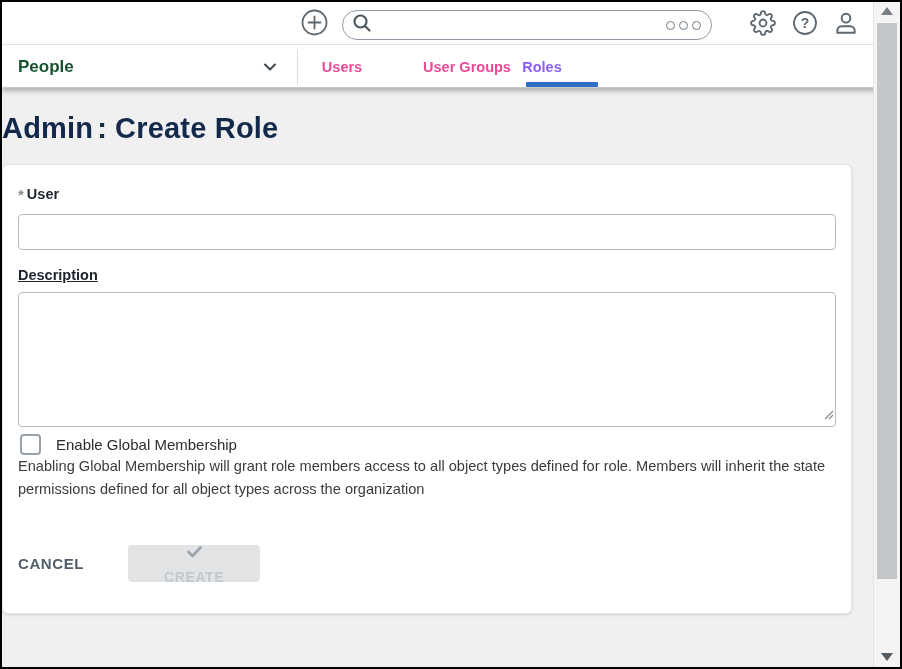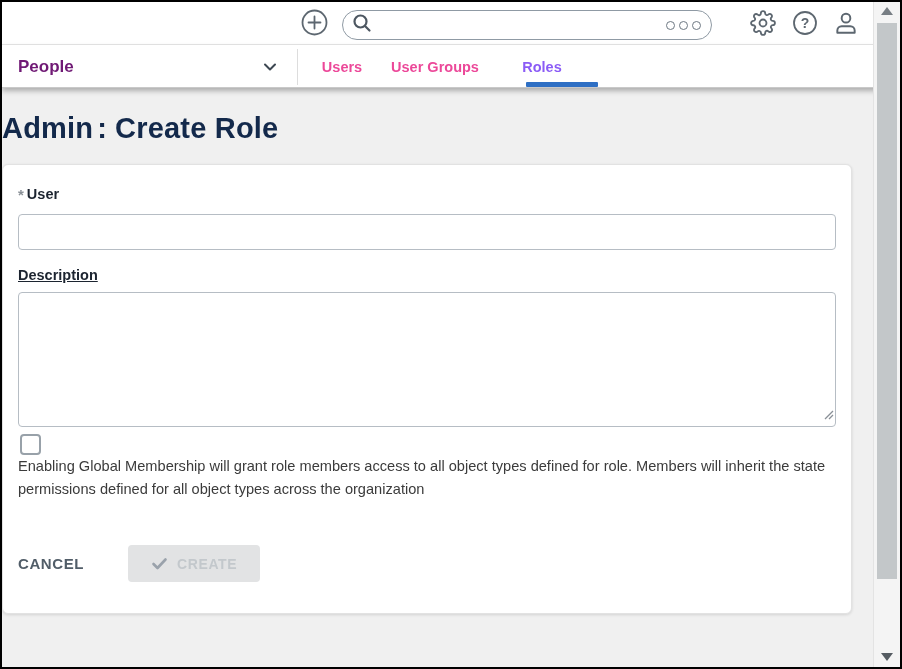--- a/index.html
+++ b/index.html
@@ -37,31 +37,31 @@
   .navbar{
     position:relative; height:43px; background:#fff;
     border-bottom:1px solid #c9c9c9;
     box-shadow:0 3px 5px rgba(0,0,0,.28);
   }
   .context-select{
     position:absolute; left:0; top:0; height:43px; width:295px;
     display:flex; align-items:center; cursor:pointer;
   }
   .context-select .ctx-label{
-    margin-left:16px; font-size:17px; font-weight:bold; color:#701a75;
+    margin-left:16px; font-size:17px; font-weight:bold; color:#14532d;
   }
   .context-select .chev{ position:absolute; right:18px; top:13px; }
   .nav-divider{ position:absolute; left:295px; top:4px; height:36px; width:1px; background:#ddd; }
   .tab{
     position:absolute; top:0; height:43px; display:flex; align-items:center;
     justify-content:center; font-size:14.5px; font-weight:bold; color:#ec4899;
     cursor:pointer;
   }
   .tab-users{ left:303px; width:74px; }
-  .tab-user-groups{ left:382px; width:102px; }
+  .tab-user-groups{ left:414px; width:102px; }
   .tab-roles{ left:504px; width:72px; color:#8b5cf6; }
   .tab-underline{
     position:absolute; left:524px; bottom:0; width:72px; height:5px;
     border-radius:1px;
   }
 
   
   .content{ position:relative; padding:0 34px 0 0; }
   .page-title{ margin-top:24px; font-size:29px; font-weight:bold; color:#13294b; letter-spacing:.2px; }
   .page-title .sep{ margin:0 8px 0 4px; }
@@ -104,20 +104,21 @@
   }
   .cancel-btn{
     background:none; border:none; font-family:inherit;
     font-size:15px; font-weight:bold; letter-spacing:.6px; color:#515d68; cursor:pointer;
   }
   .create-btn{
     width:132px; height:37px; border:none; border-radius:4px;
     display:flex; align-items:center; justify-content:center; gap:9px;
     font-family:inherit; font-size:14px; font-weight:bold; letter-spacing:.6px;
     cursor:default;
+    flex-direction:column;
   }
 
   
   .scrollbar{
     position:absolute; top:0; right:0; bottom:0; width:27px;
     background:#f4f4f4; border-left:1px solid #e3e3e3;
   }
   .scroll-up{ position:absolute; top:5px; left:7px; width:0; height:0;
     border-left:6px solid transparent; border-right:6px solid transparent;
     border-bottom:8px solid #777e84; cursor:pointer; }
@@ -224,20 +225,21 @@
         <textarea class="text-area" style=""></textarea>
         <span class="resize-grip">
           <svg width="12" height="12" viewBox="0 0 12 12">
             <path d="M11 3L3 11M11 7l-4 4" stroke="#8a9097" stroke-width="1.3"></path>
           </svg>
         </span>
       </div>
 
       <div class="checkbox-row">
         <input type="checkbox" class="checkbox" style="">
+        <span class="checkbox-label">Enable Global Membership</span>
       </div>
 
       <p class="helper">Enabling Global Membership will grant role members access to all object types defined for role. Members will inherit the state permissions defined for all object types across the organization</p>
 
       <div class="actions">
         <button class="cancel-btn">CANCEL</button>
         <button class="create-btn" disabled="" style="background: rgb(226, 227, 228); color: rgb(195, 200, 204);">
           <span style="display:flex;">
             <svg width="17" height="17" viewBox="0 0 17 17" fill="none">
               <path d="M2.5 9l4 4 8-8.5" stroke="#9aa2ab" stroke-width="2.6" stroke-linecap="round" stroke-linejoin="round"></path>

